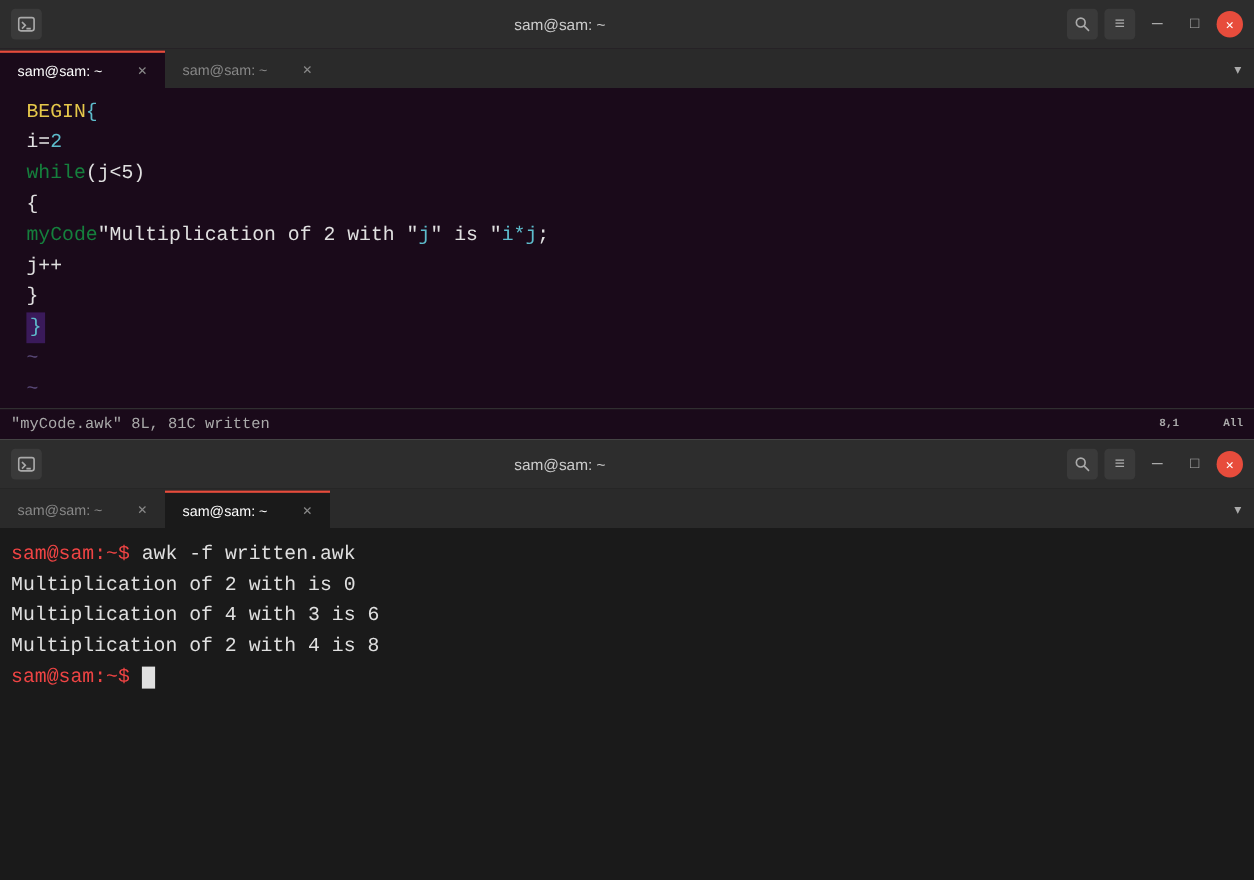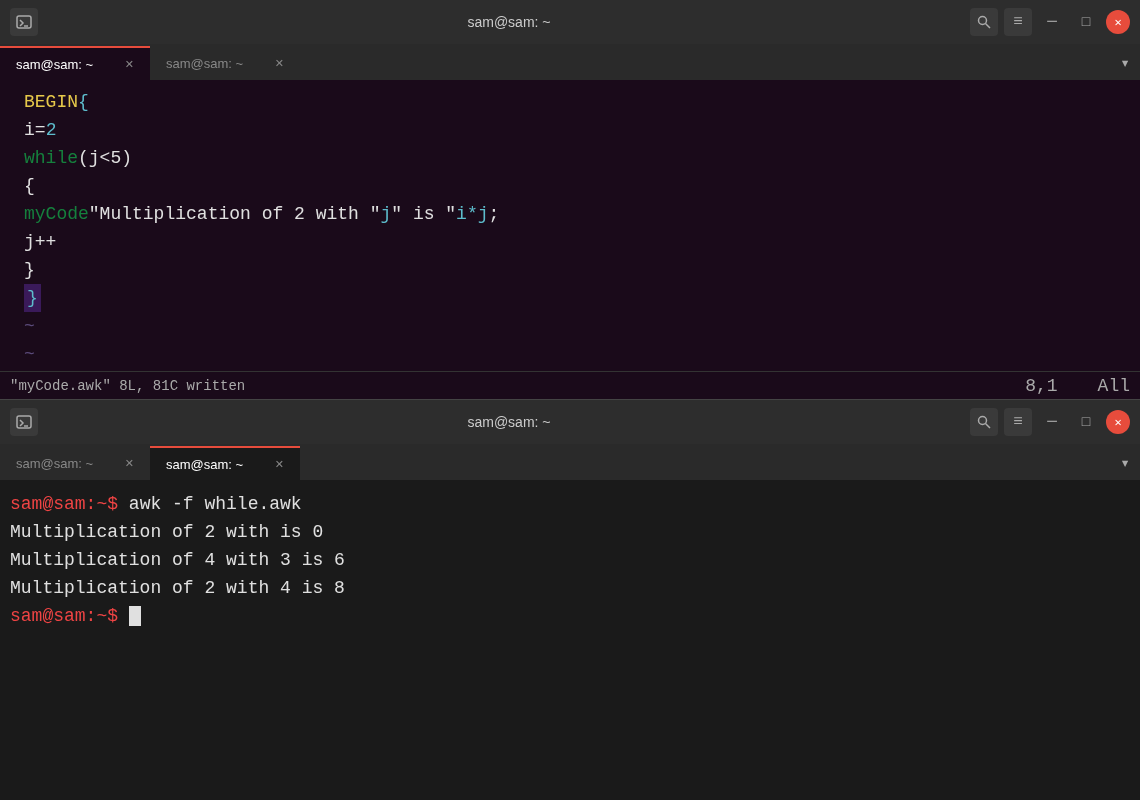--- a/index.html
+++ b/index.html
@@ -163,21 +163,22 @@
     }
 
     .status-left {
       color: #aaa;
       font-size: 14px;
       flex: 1;
     }
 
     .status-right {
       color: #aaa;
-      font-size: 18px;
+      font-size: 10px;
+      font-weight: bold;
     }
 
     
     .terminal-bottom {
       width: 1140px;
       height: 400px;
       display: flex;
       flex-direction: column;
       background: #1a1a1a;
     }
@@ -364,21 +365,21 @@
       <span class="tab-close">✕</span>
     </div>
     <div class="tab-divider"></div>
     <div class="tab-dropdown">▾</div>
   </div>
 
   <div class="term-output">
 
     <div class="term-line">
       <span class="prompt-green">sam@sam:~$</span>
-      <span class="kw-white"> awk -f while.awk</span>
+      <span class="kw-white"> awk -f written.awk</span>
     </div>
 
     <div class="term-line">
       <span>Multiplication of 2 with  is 0</span>
     </div>
     <div class="term-line">
       <span>Multiplication of 4 with 3 is 6</span>
     </div>
     <div class="term-line">
       <span>Multiplication of 2 with 4 is 8</span>

